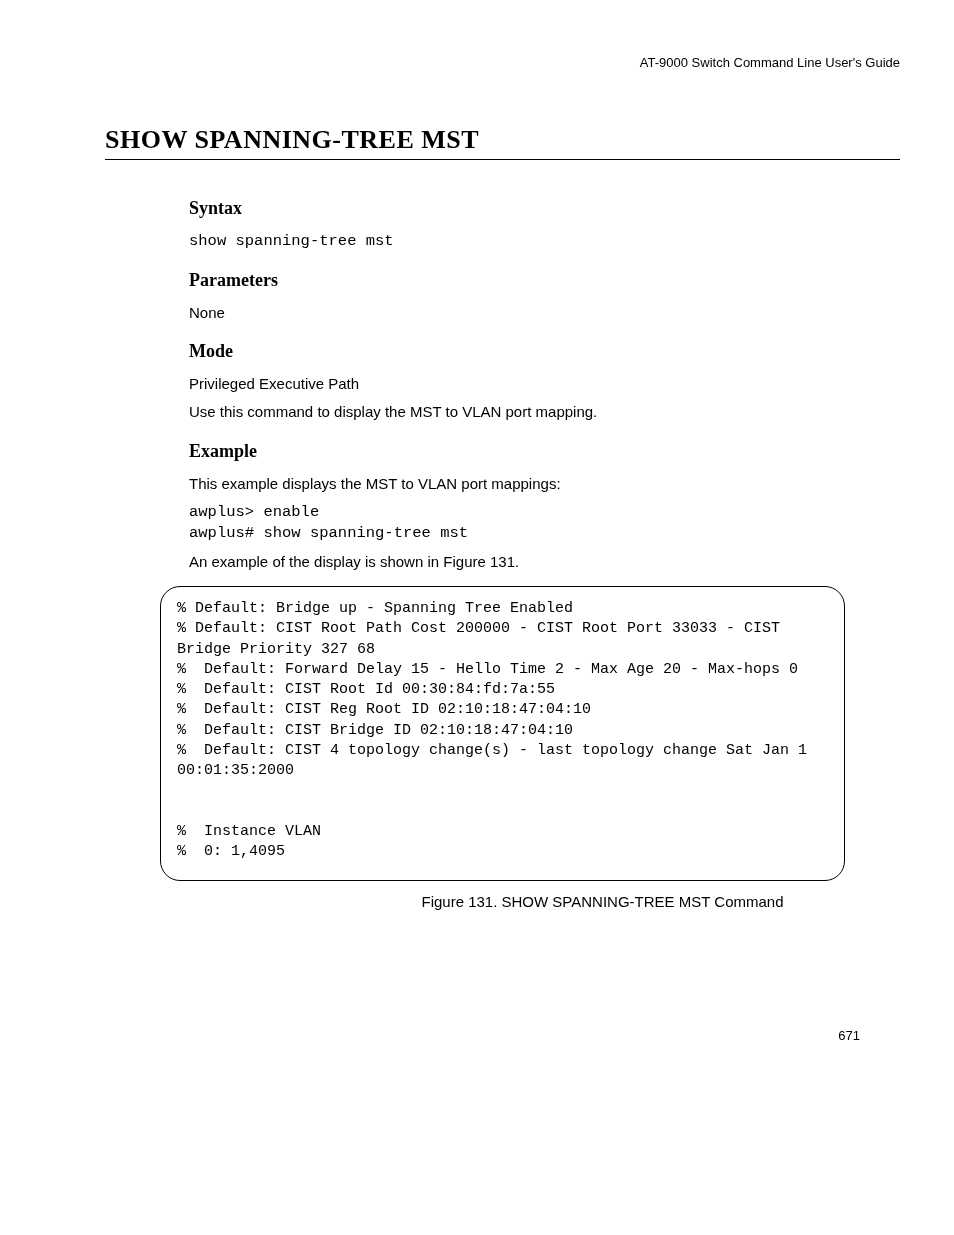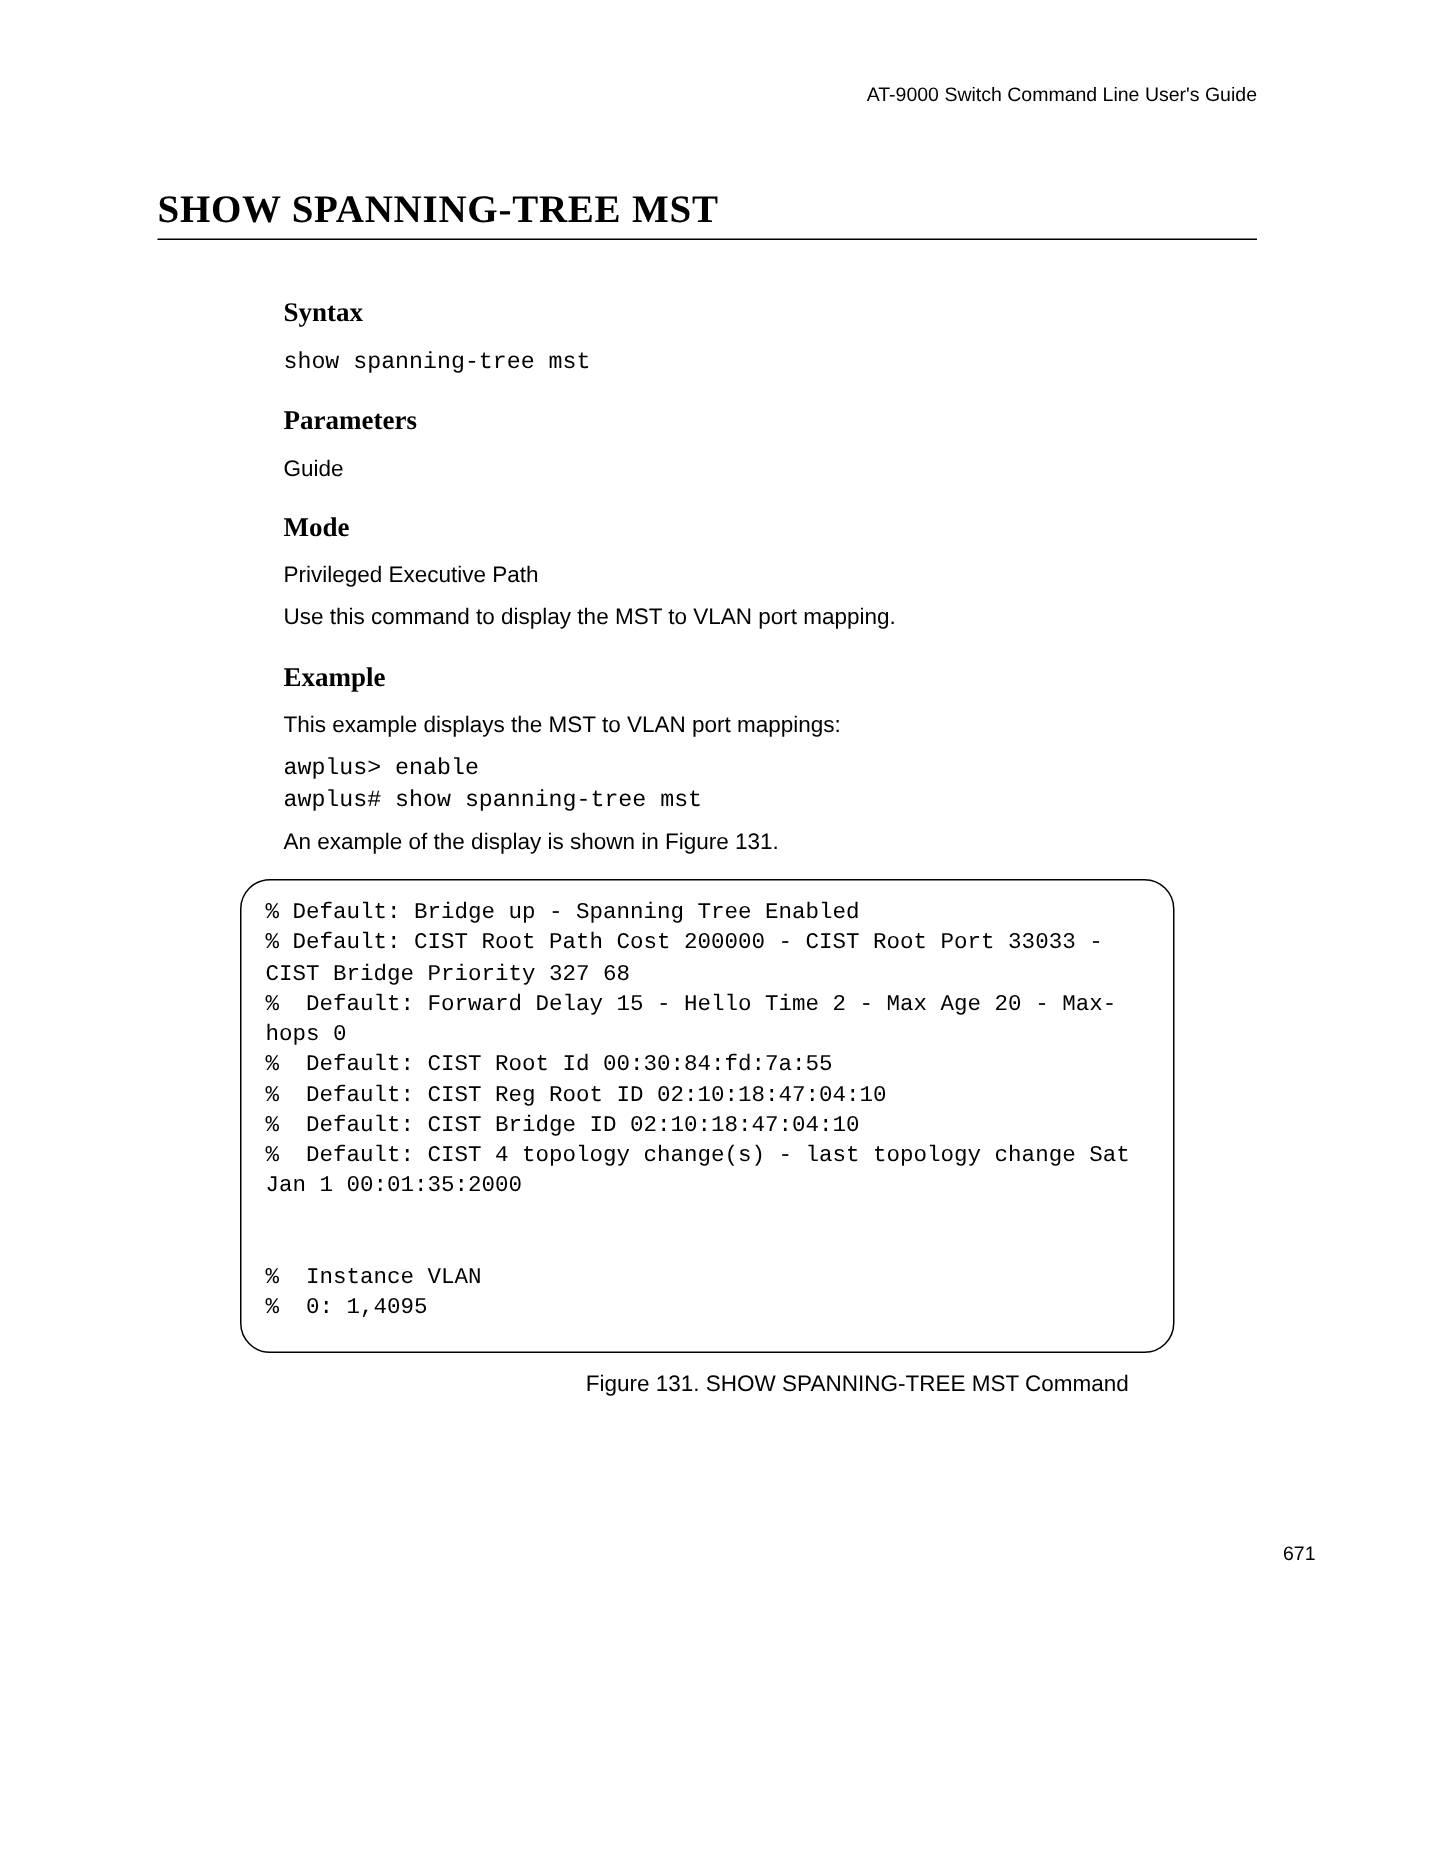--- a/index.html
+++ b/index.html
@@ -10,21 +10,21 @@
     height: 1235px;
     background: #fff;
     font-family: Arial, Helvetica, sans-serif;
     color: #000;
   }
   .page {
     position: relative;
     width: 954px;
     height: 1083px;
     box-sizing: border-box;
-    padding: 55px 116px 40px 105px;
+    padding: 55px 54px 40px 105px;
   }
   .running-header {
     text-align: right;
     font-size: 13px;
     font-family: Arial, Helvetica, sans-serif;
     margin-bottom: 55px;
   }
   .main-heading {
     font-family: "Times New Roman", Times, serif;
     font-weight: bold;
@@ -70,41 +70,41 @@
   }
   .figure-caption {
     font-family: Arial, Helvetica, sans-serif;
     font-size: 15px;
     text-align: center;
     margin-left: 200px;
   }
   .page-number {
     position: absolute;
     bottom: 40px;
-    right: 77px;
+    right: 94px;
     font-size: 13px;
     font-family: Arial, Helvetica, sans-serif;
   }
 </style>
 </head>
 <body>
 
 <div class="page">
 
   <div class="running-header">AT-9000 Switch Command Line User's Guide</div>
 
   <h1 class="main-heading">SHOW SPANNING-TREE MST</h1>
 
   <div class="body-indent">
 
     <div class="subhead">Syntax</div>
     <div class="mono">show spanning-tree mst</div>
 
     <div class="subhead">Parameters</div>
-    <div class="para">Guide</div>
+    <div class="para">None</div>
 
     <div class="subhead">Mode</div>
     <div class="para">Privileged Executive Path</div>
 
     <div class="para">Use this command to display the MST to VLAN port mapping.</div>
 
     <div class="subhead">Example</div>
     <div class="para">This example displays the MST to VLAN port mappings:</div>
     <div class="mono">awplus&gt; enable
 awplus# show spanning-tree mst</div>

